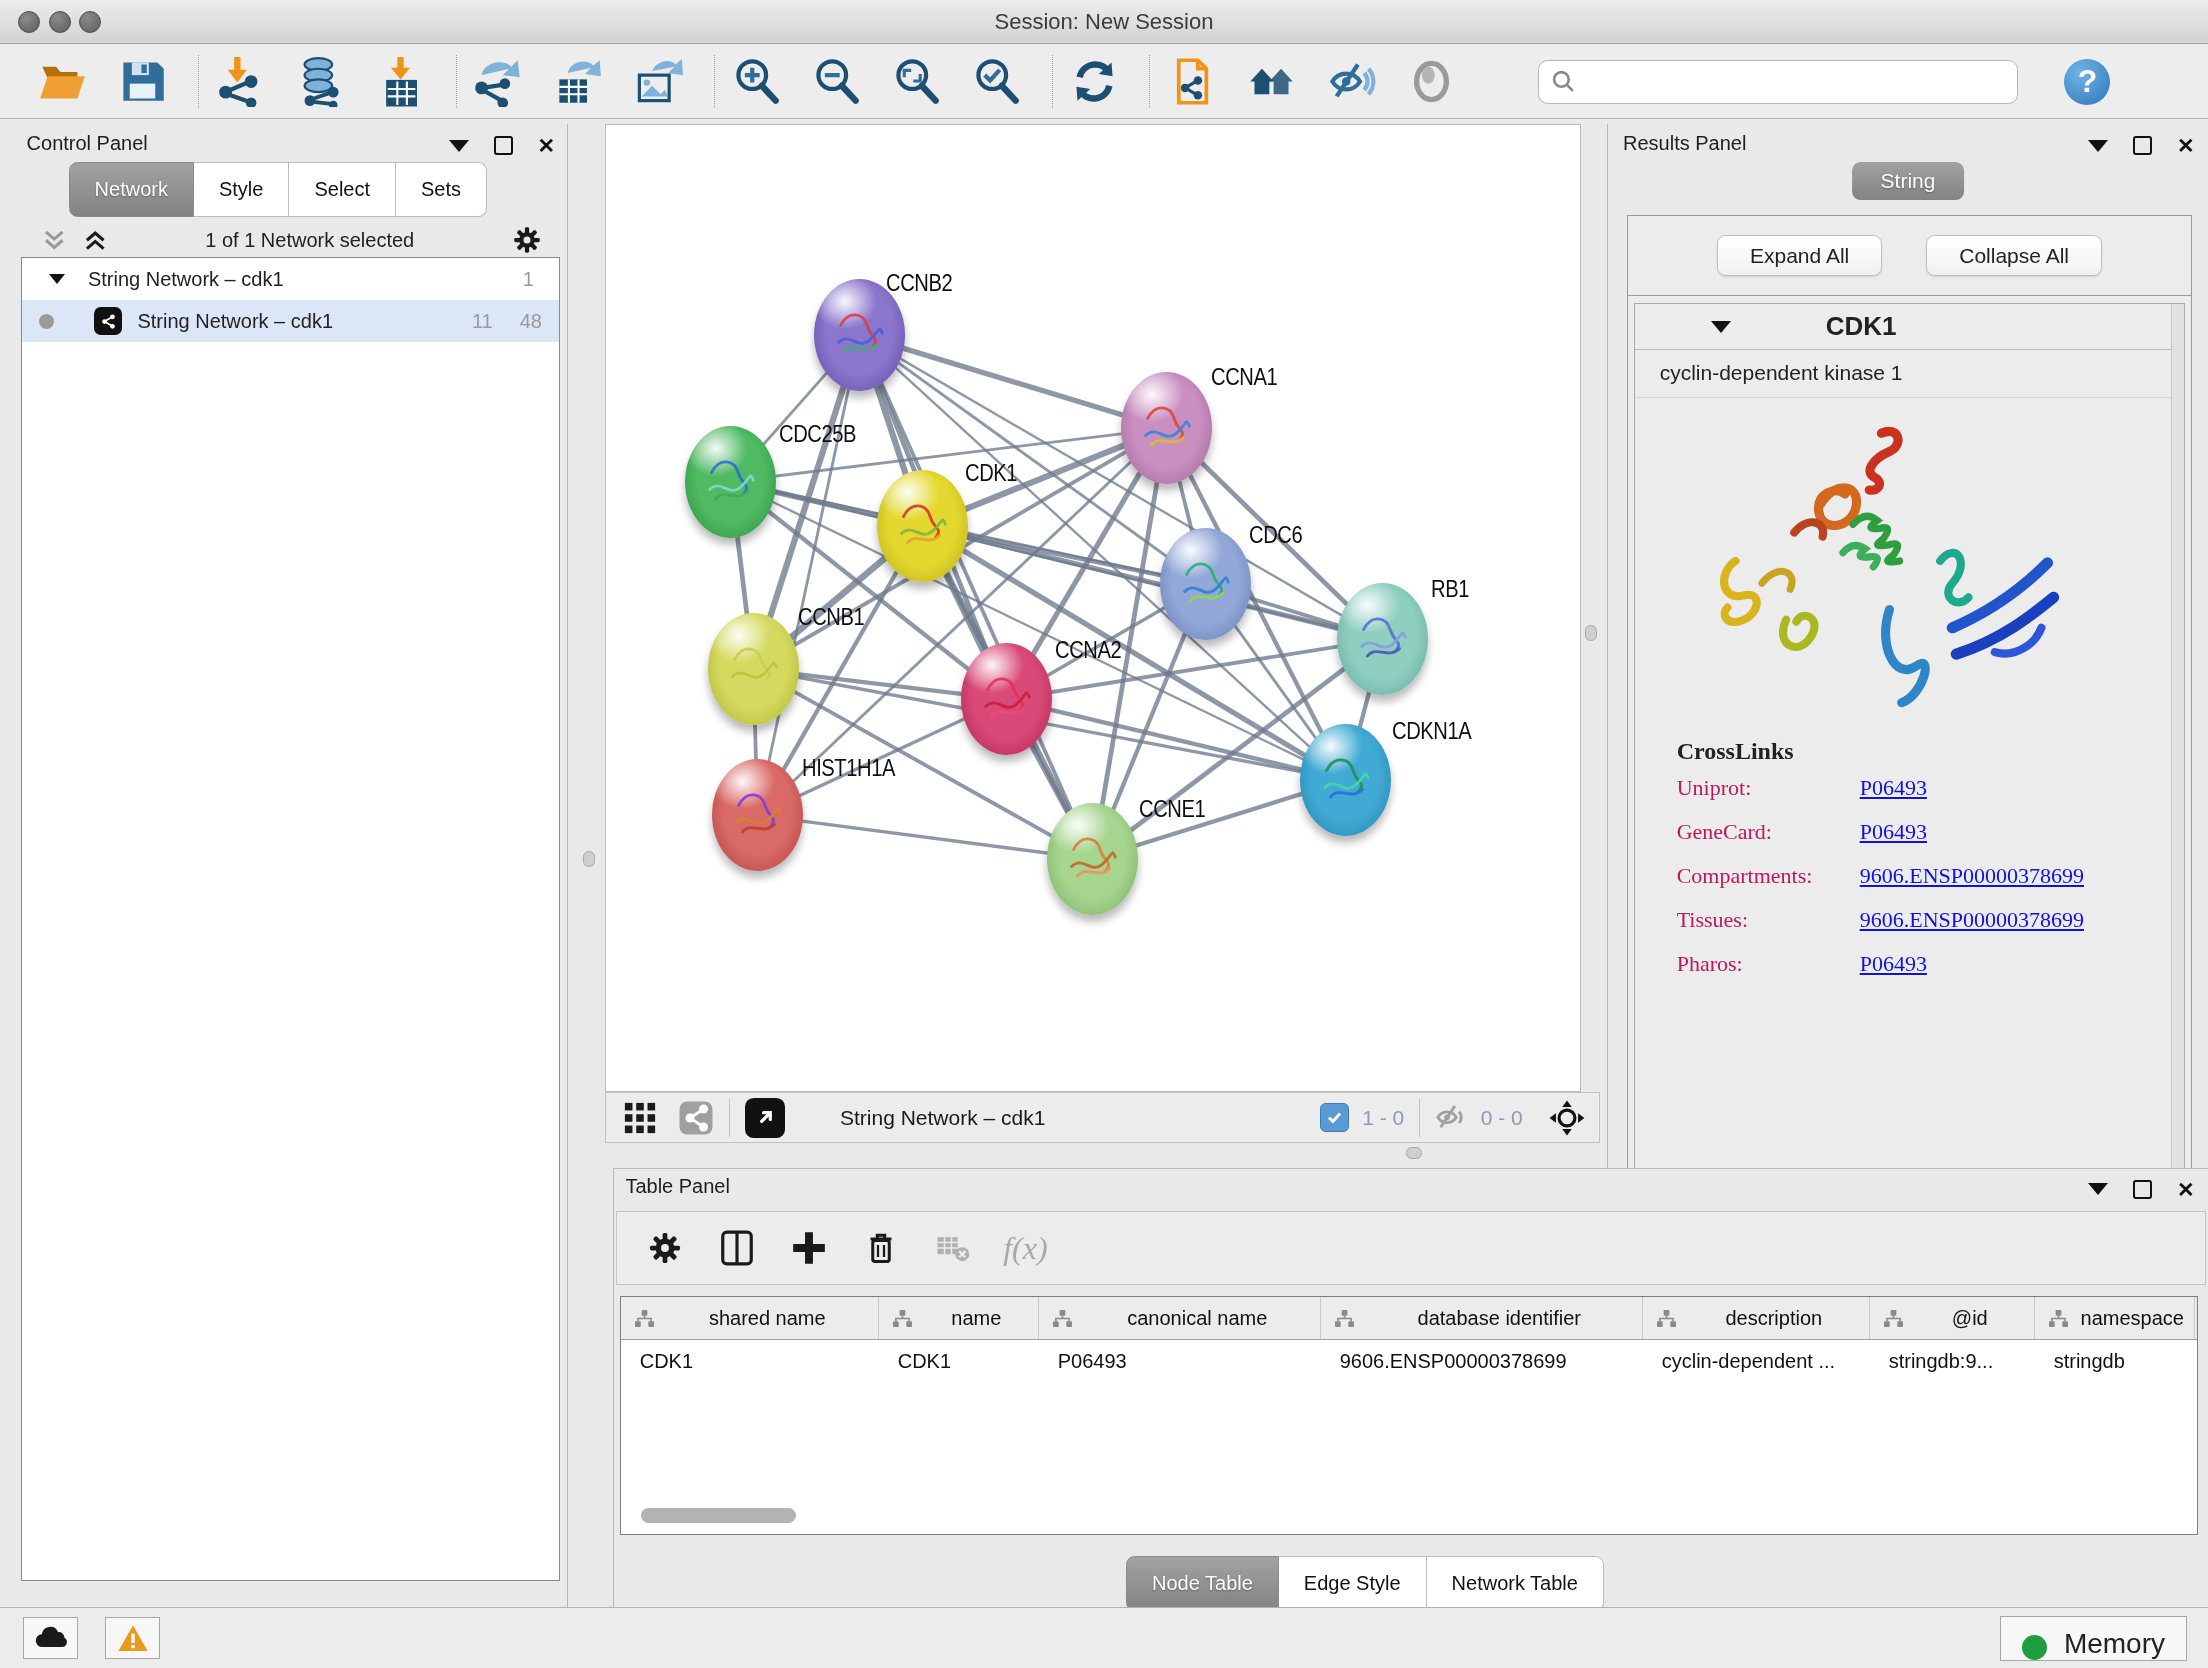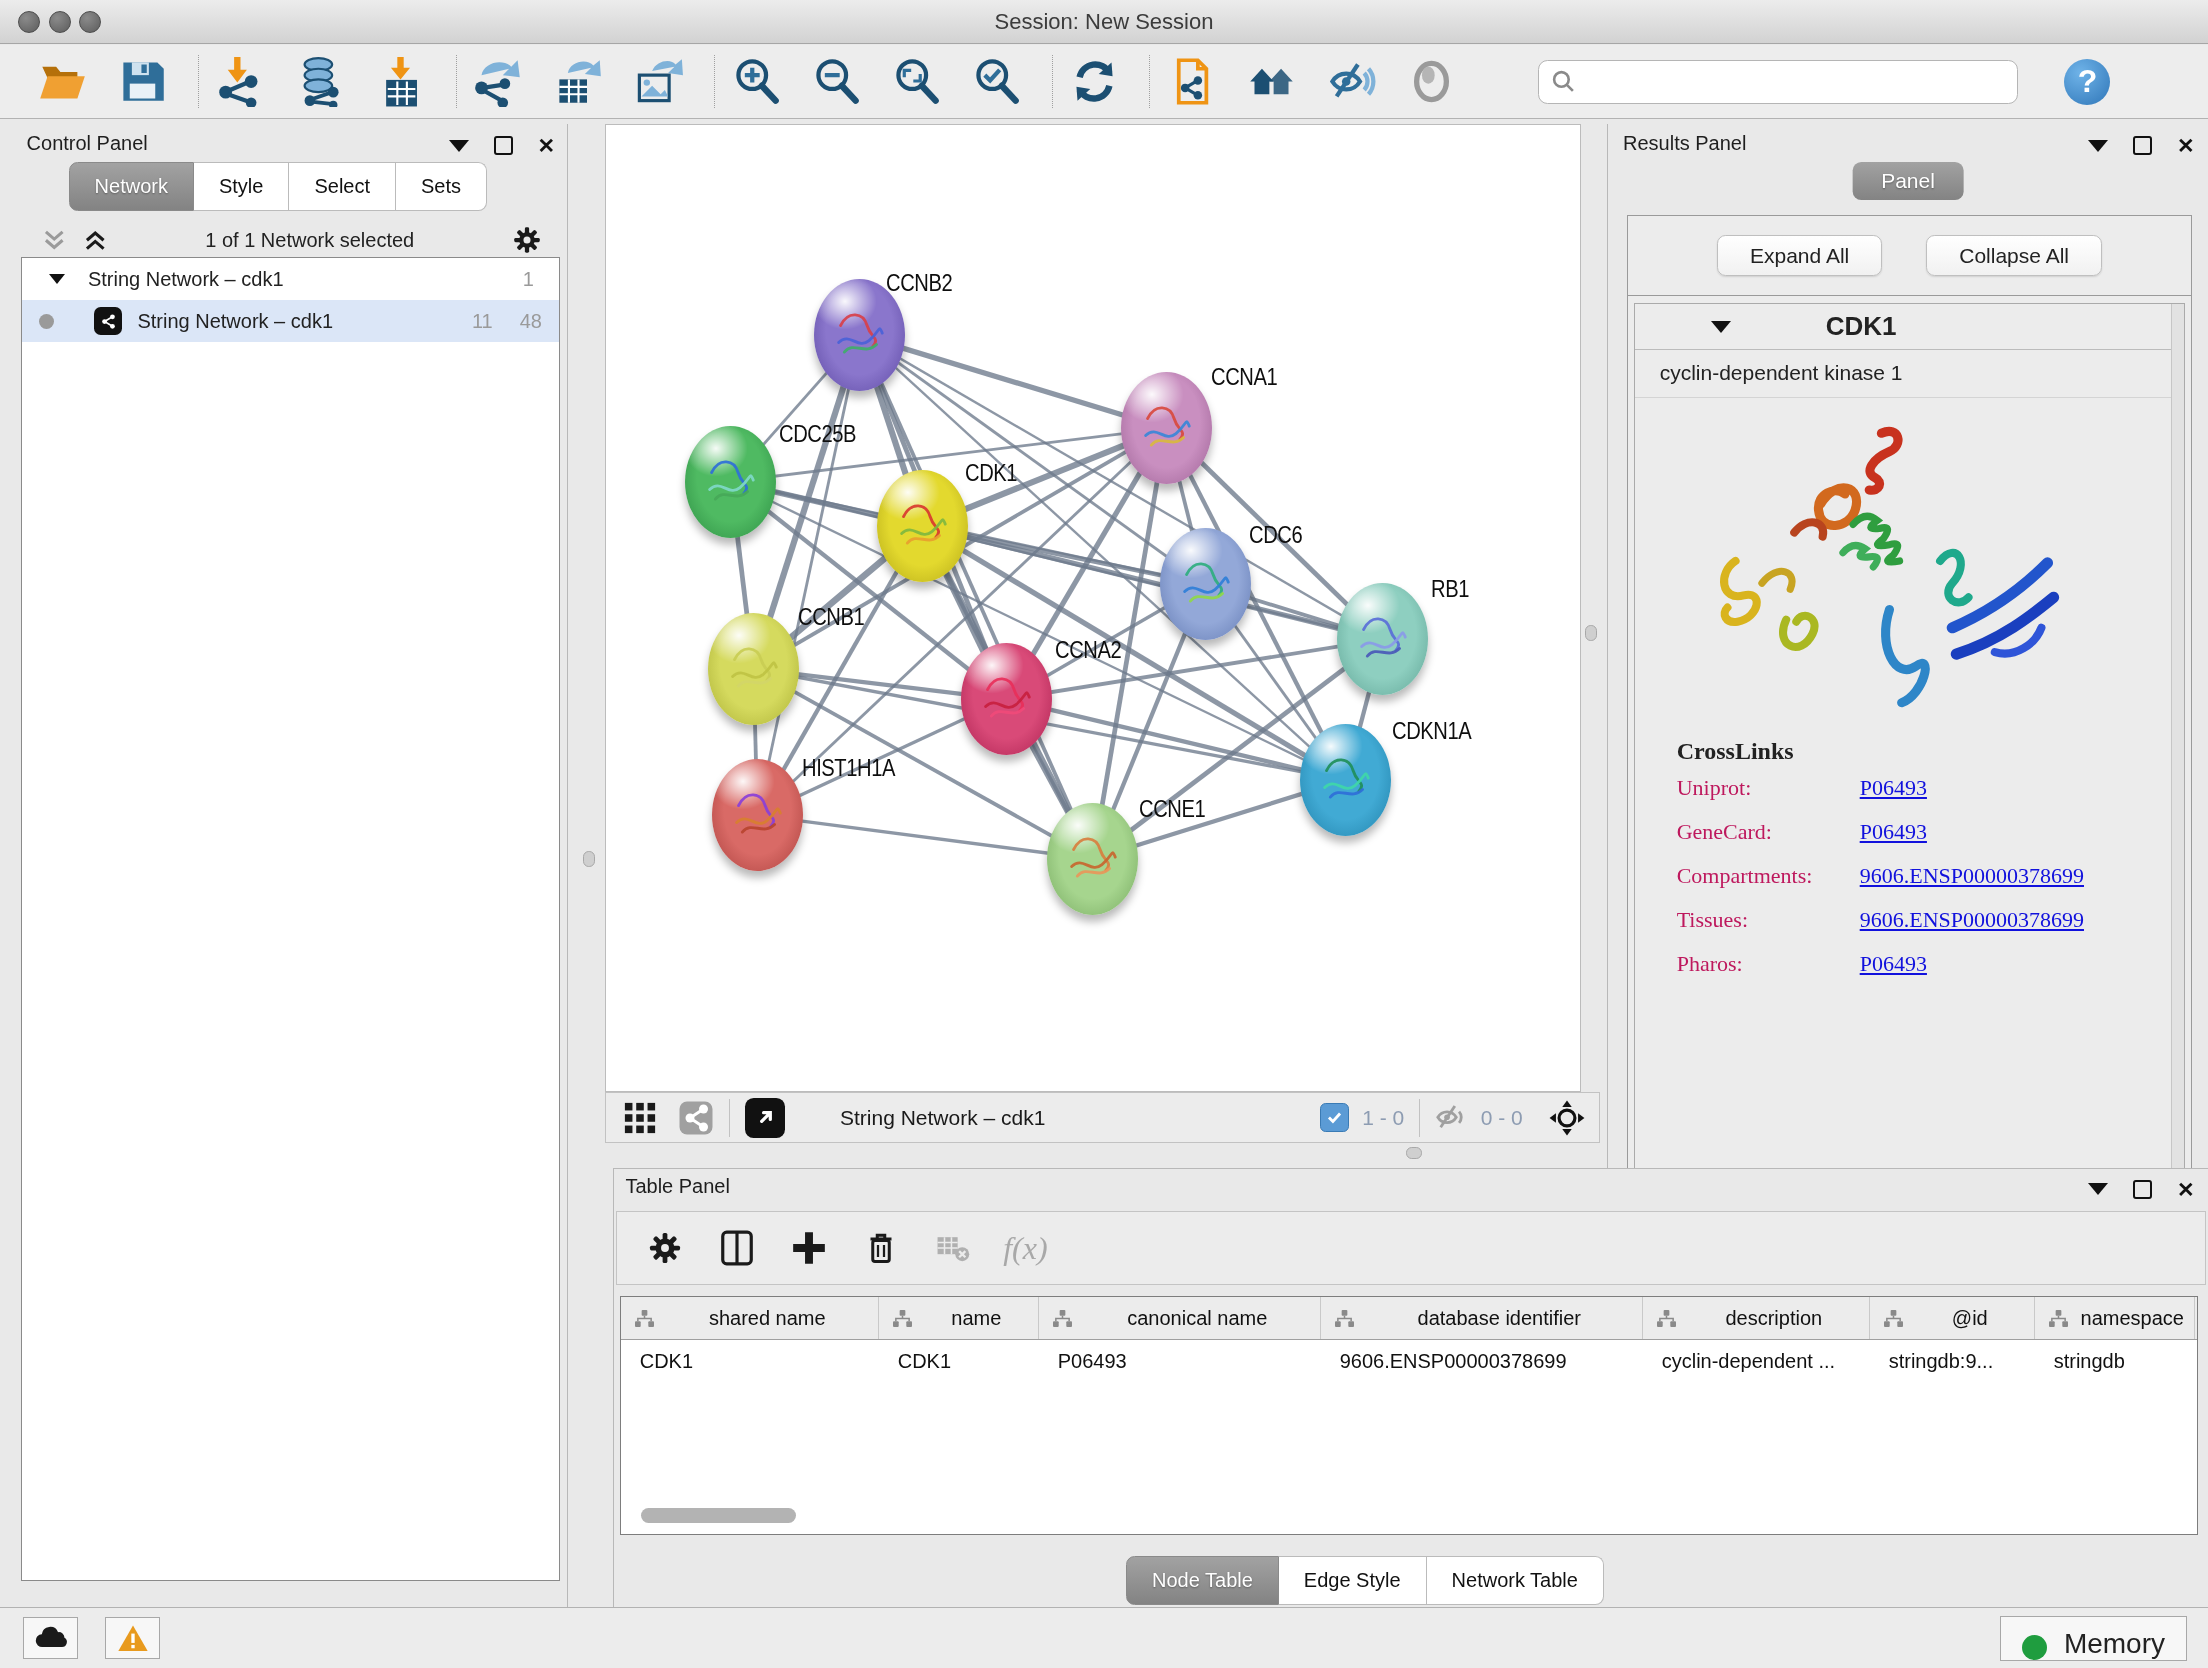--- a/index.html
+++ b/index.html
@@ -28,21 +28,21 @@
 
   
   .panel-title { font-size:20px; color:#1e1e1e; }
   .win-icons { position:absolute; display:flex; align-items:center; gap:25px; }
   .wi { font-size:21px; color:#111; line-height:1; }
   .wi.square { width:19px; height:19px; border:2.4px solid #111; border-radius:2.9px; }
   .tri-down { width:0; height:0; border-left:10.5px solid transparent; border-right:10.5px solid transparent;
               border-top:12.4px solid #111; }
 
   .seg { display:flex; }
-  .seg .tab { height:49px; padding:0 25px; background:#fff; border:1px solid #bbb; border-left:none;
+  .seg .tab { height:55px; padding:0 25px; background:#fff; border:1px solid #bbb; border-left:none;
               font-size:20px; display:flex; align-items:center; color:#111; }
   .seg .tab:first-child { border-left:1px solid #bbb; border-radius:8.6px 0 0 8.6px; }
   .seg .tab:last-child { border-radius:0 8.6px 8.6px 0; }
   .seg .tab.active { background:linear-gradient(#a2a2a2,#838383); color:#fff;
                      text-shadow:0 1px 1.9px rgba(0,0,0,.35); border-color:#8a8a8a; }
 
   
   .control-panel { position:absolute; left:7.6px; top:124px; width:560px; height:1484px;
                    background:#e9e9e9; border-right:1px solid #b8b8b8; }
   .cp-tabs { position:absolute; left:61px; top:38px; }
@@ -556,21 +556,21 @@
   <div class="split-dot" style="left:1406px;top:1147px;width:16px;height:12.4px"></div>
 
   <div class="results-panel">
     <div style="position:absolute;left:15px;top:7.6px" class="panel-title">Results Panel</div>
     <div class="win-icons" style="right:13.3px;top:11.4px">
       <div class="tri-down"></div>
       <div class="wi square"></div>
       <div class="wi" style="font-weight:bold">✕</div>
     </div>
     <div class="rp-tab">
-        <div class="tab1">Panel</div>
+        <div class="tab1">String</div>
       </div>
     <div class="rp-box">
       <div class="rp-buttons">
         <div class="rp-btn">Expand All</div>
         <div class="rp-btn">Collapse All</div>
       </div>
       <div class="cdk-box">
         <div class="cdk-head">
           <div class="tri-down" style="margin-left:76px"></div>
           <div class="cdk-title" style="margin-left:95px">CDK1</div>

